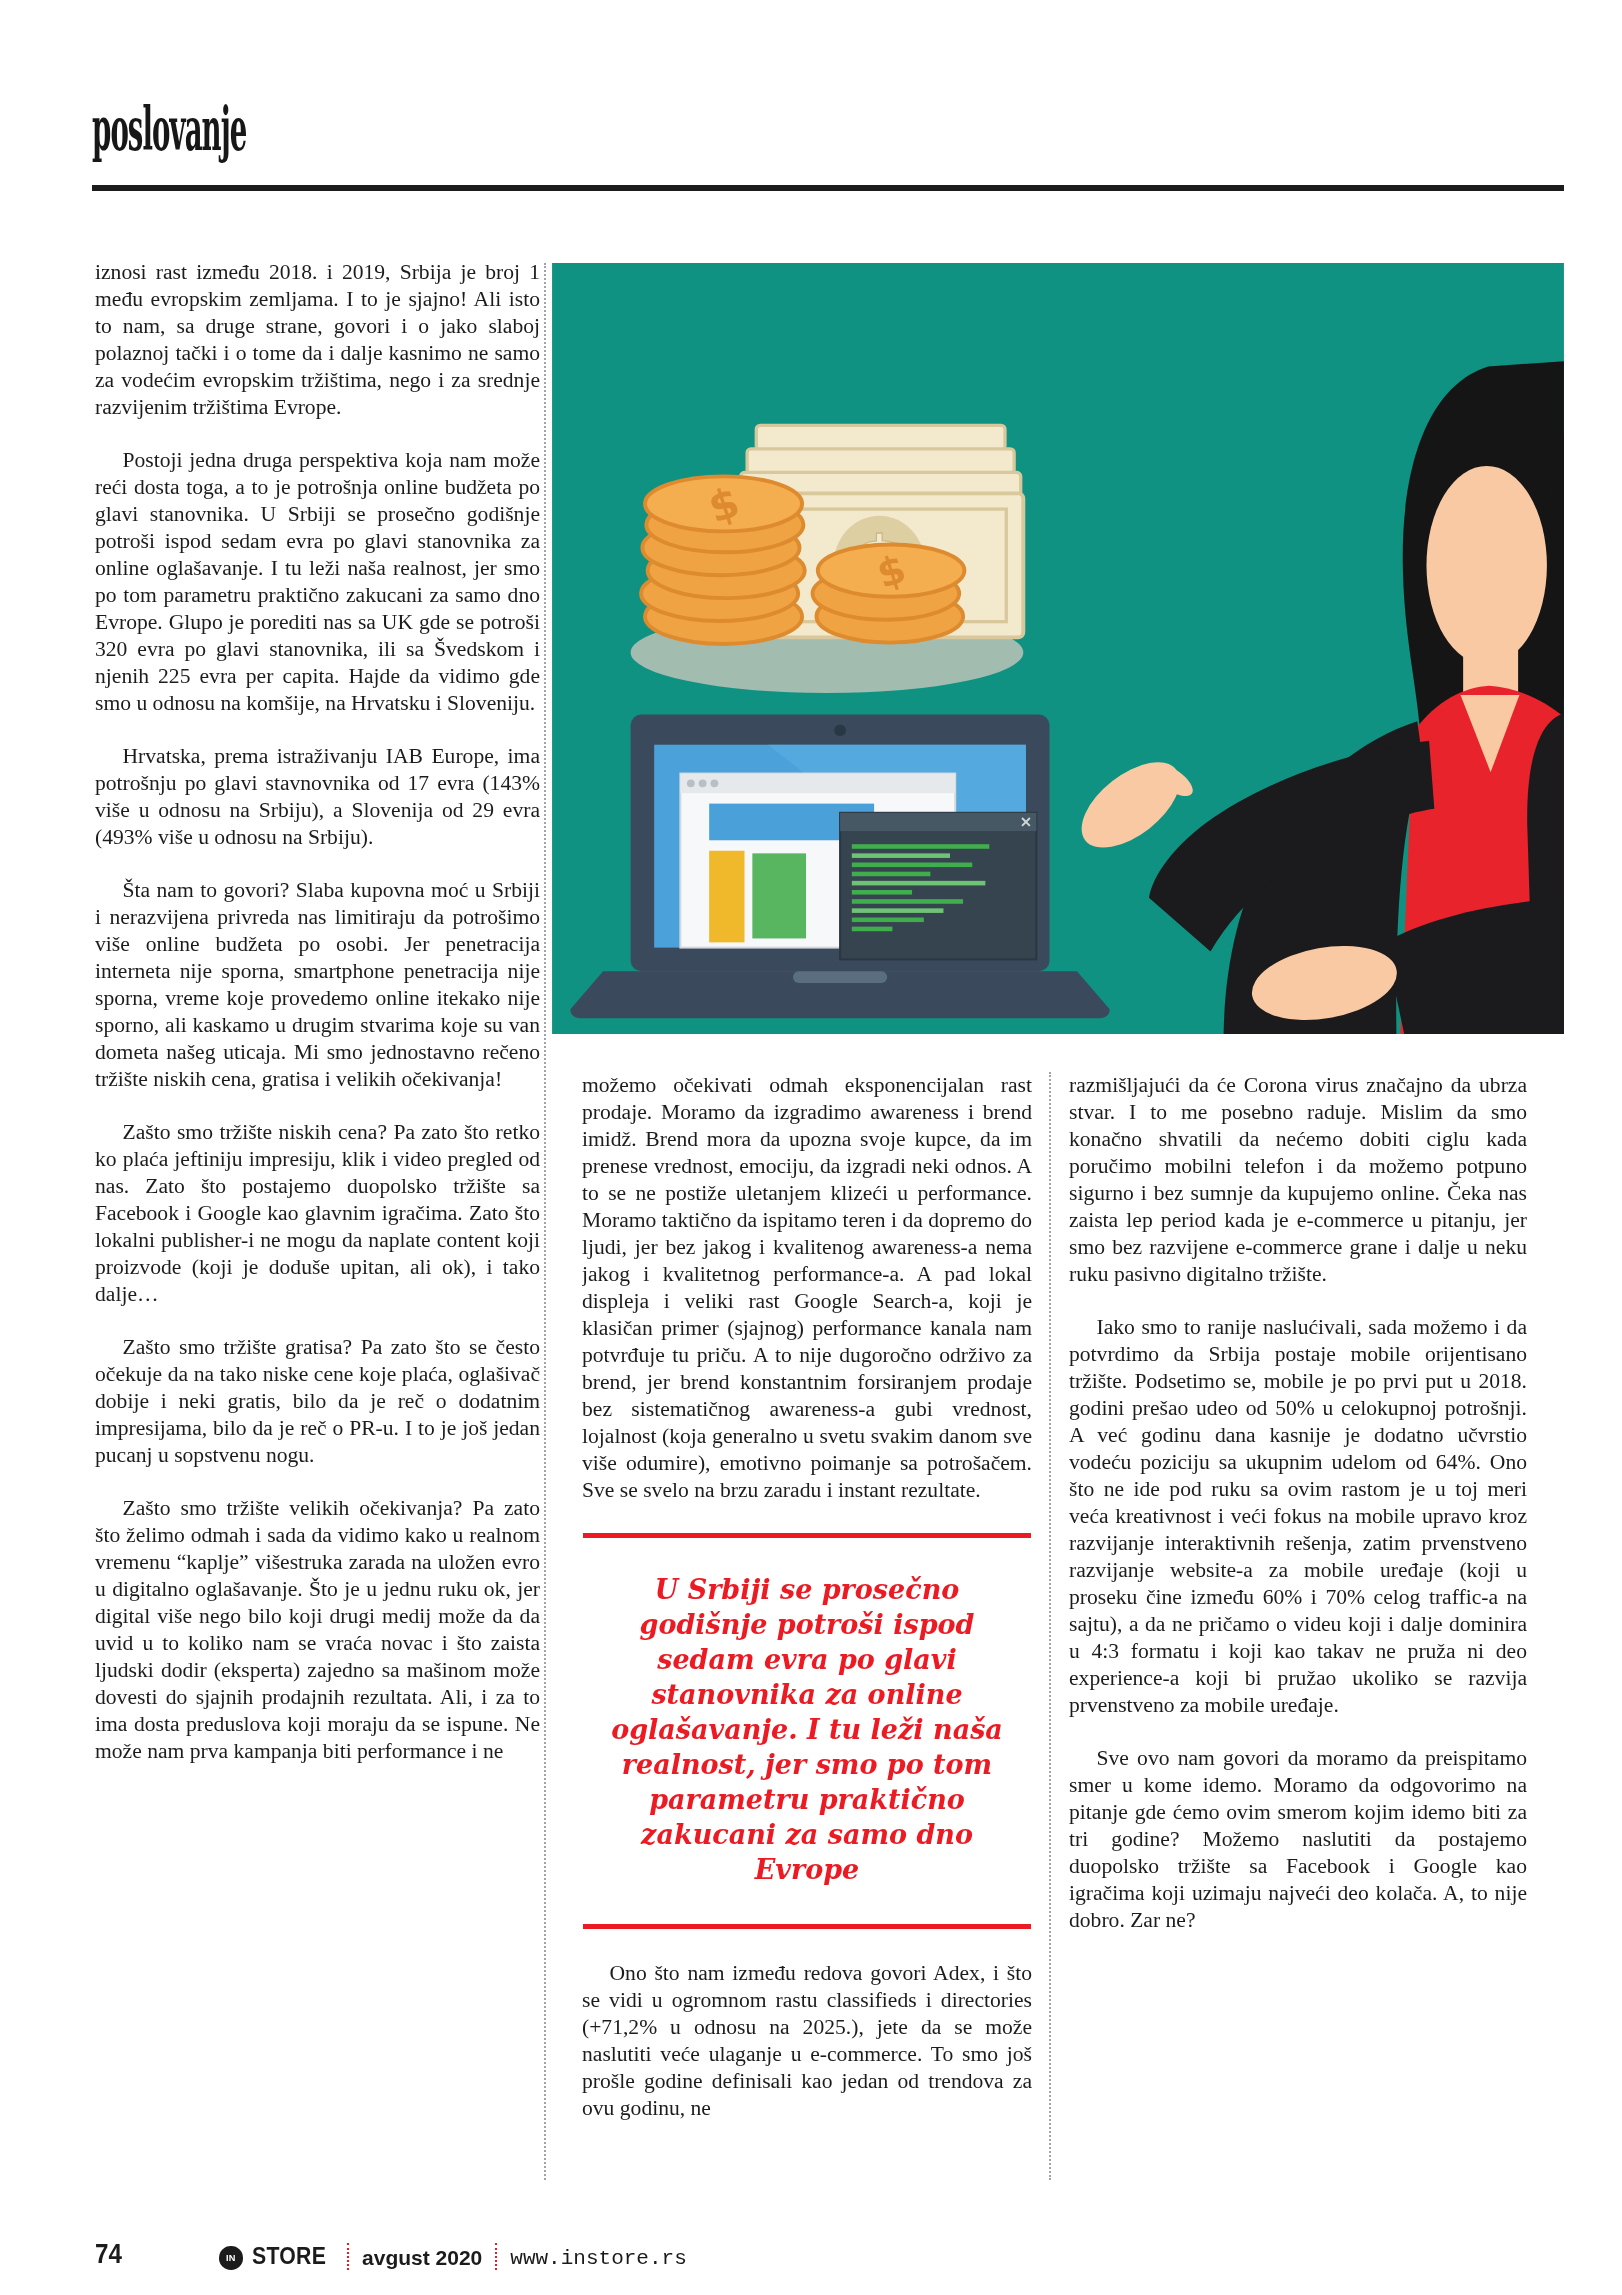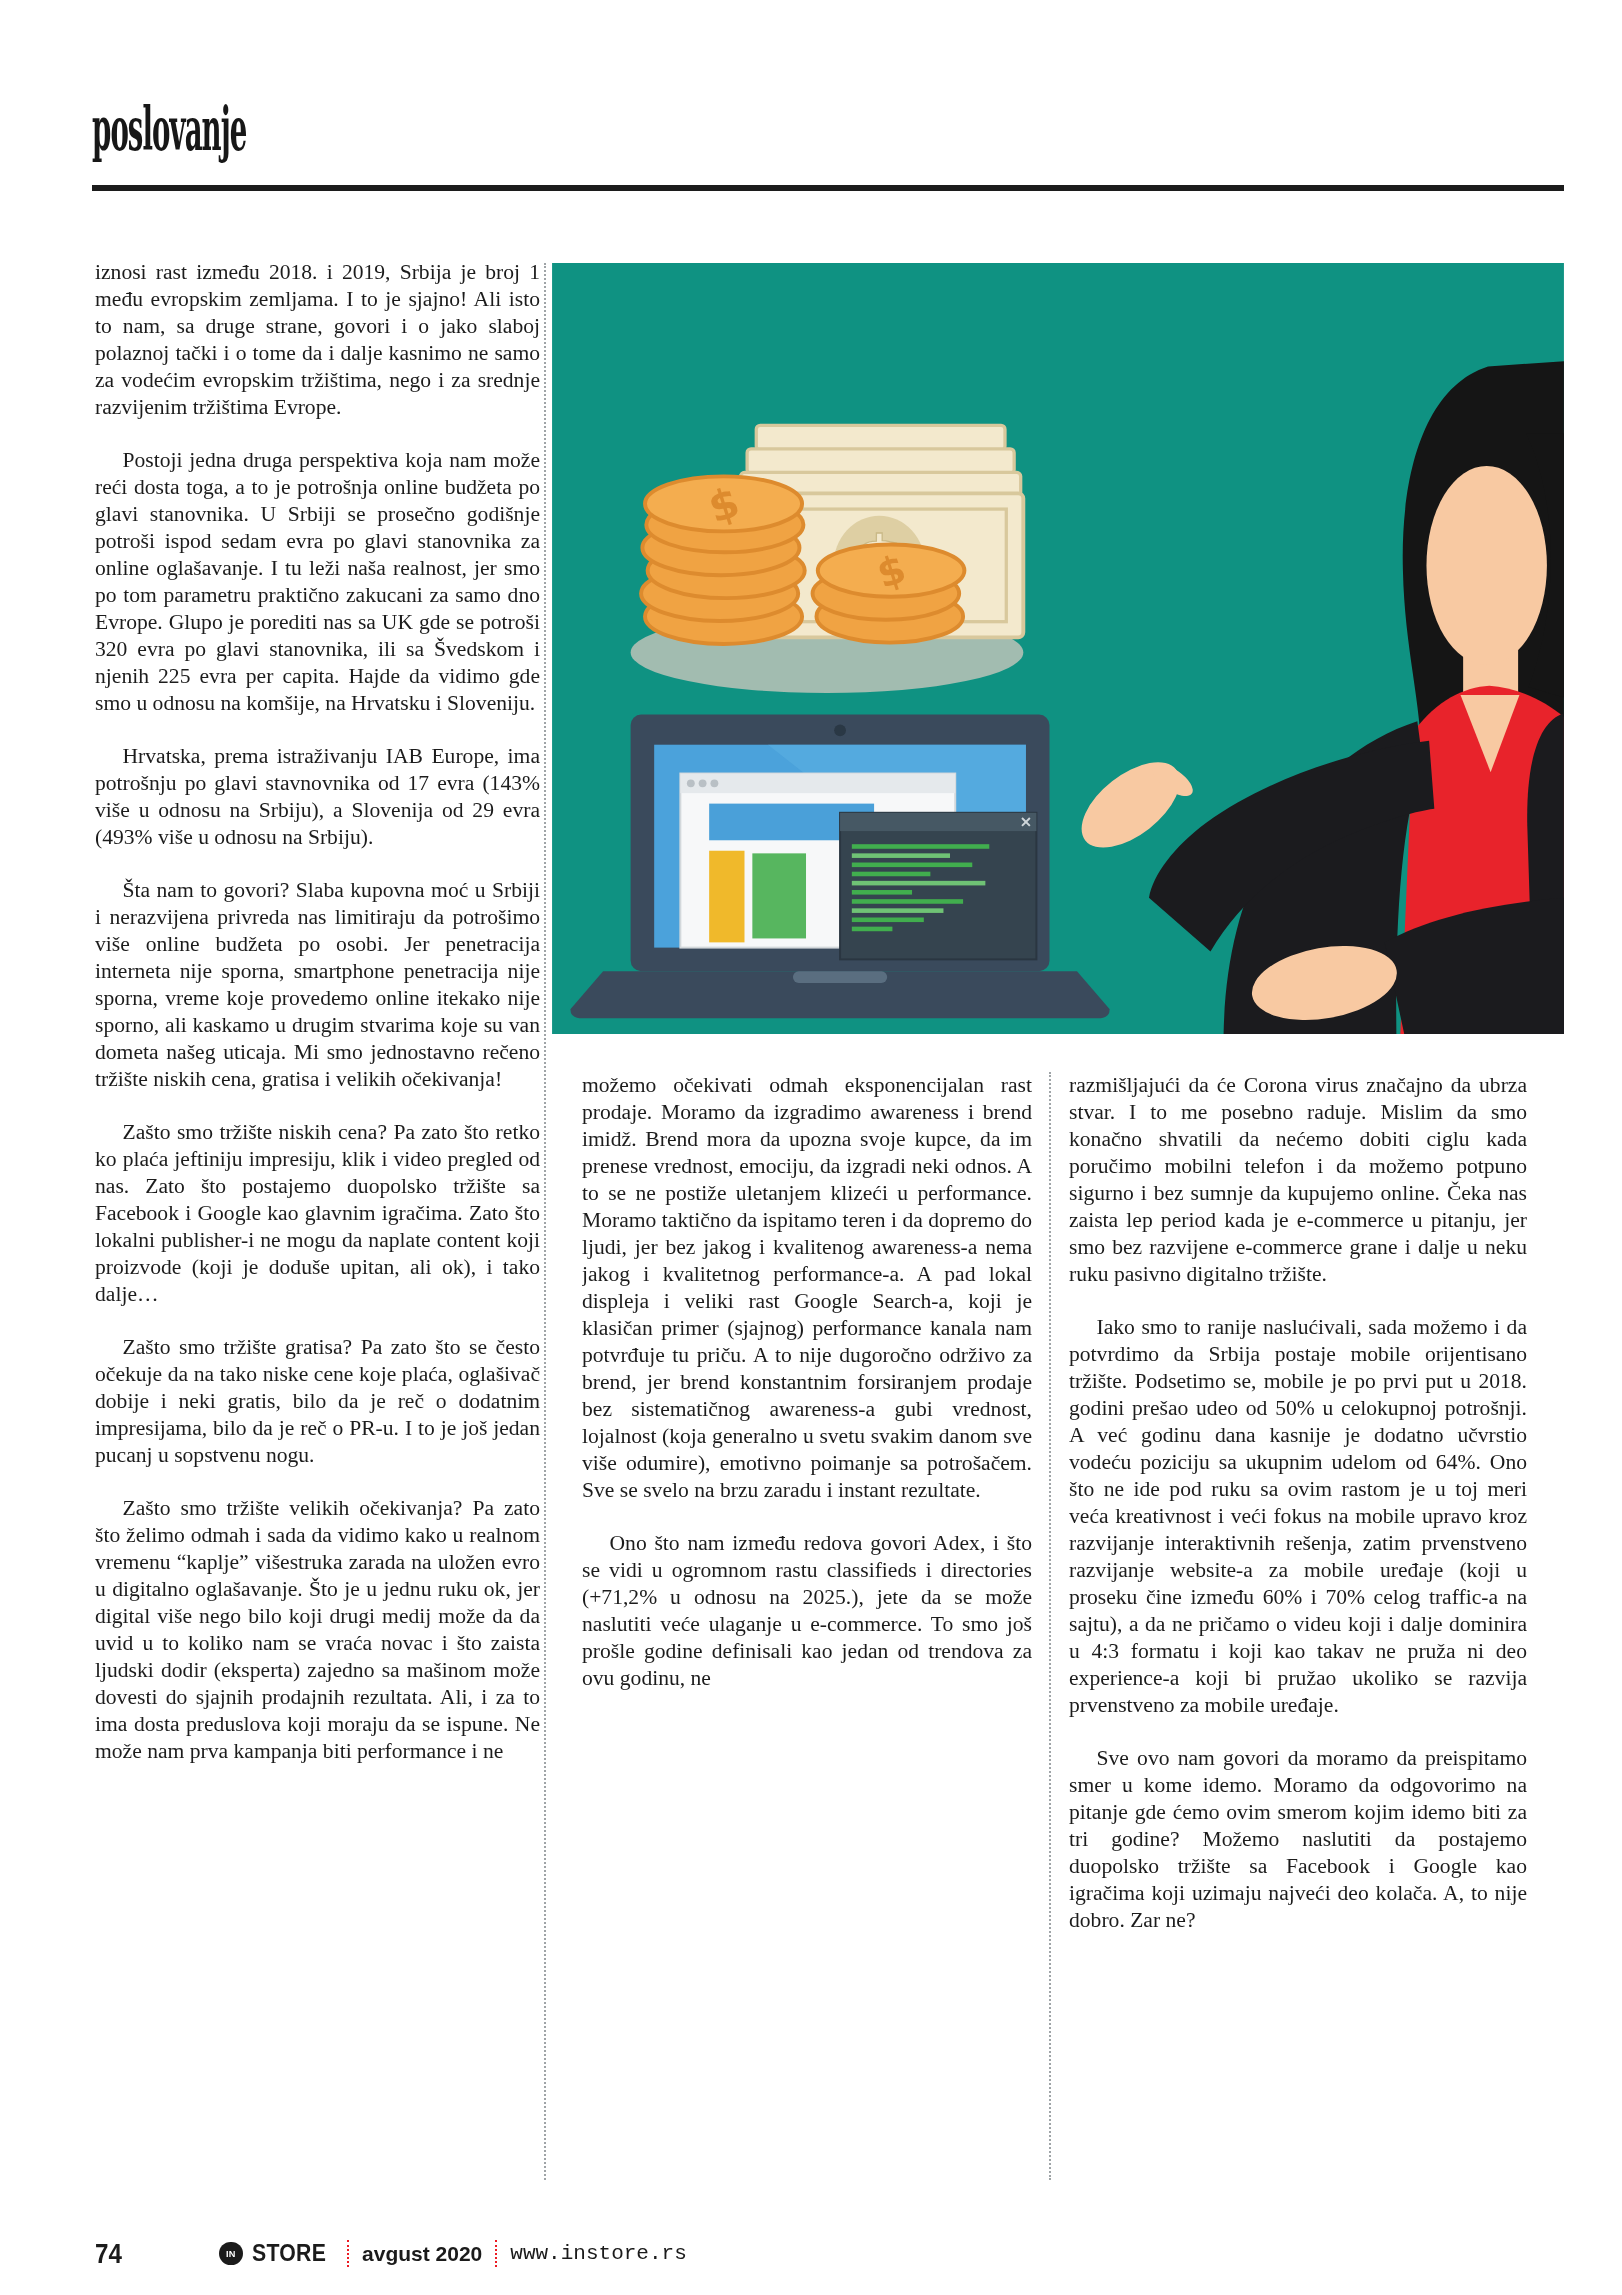--- a/index.html
+++ b/index.html
@@ -38,21 +38,21 @@
   }
 
   .illustration { position:absolute; left:552px; top:263px; width:1012px; height:771px; display:block; }
 
   .footer { position:absolute; left:95px; top:2237px; width:1440px; height:33px; }
   .pageno {
     position:absolute; left:0; top:1.3px;
     font-family:"Liberation Sans", sans-serif; font-weight:bold; font-size:27.5px; color:#1b1b1b;
     transform:scaleX(0.88); transform-origin:left top;
   }
-  .brandbar { position:absolute; left:124px; top:0; height:33px; display:flex; align-items:center; gap:13px; }
+  .brandbar { position:absolute; left:124px; top:0; height:33px; display:flex; align-items:flex-end; gap:13px; }
   .brand-circle {
     width:23.6px; height:23.6px; border-radius:50%; background:#1b1b1b; color:#fff;
     display:flex; align-items:center; justify-content:center;
     font-family:"Liberation Sans", sans-serif; font-weight:bold; font-size:9.2px; letter-spacing:0.3px;
     flex:0 0 auto;
   }
   .brand-name {
     font-family:"Liberation Sans", sans-serif; font-weight:bold; font-size:23.6px; color:#1b1b1b;
     letter-spacing:0.3px; transform:scaleX(0.9); transform-origin:left center; margin-left:-3.9px;
   }
@@ -165,20 +165,21 @@
       <ellipse cx="948" cy="790" rx="16" ry="36" fill="#F8C9A2" transform="rotate(-55 948 790)"></ellipse>
       <path d="M 1546,970 C 1438,978 1340,1000 1272,1038 L 1302,1178 L 1546,1178 Z" fill="#1B1B1E"></path>
       <ellipse cx="1180" cy="1100" rx="112" ry="54" fill="#F8C9A2" transform="rotate(-10 1180 1100)"></ellipse>
     </g>
   </svg>
 
   <div class="col" id="col-mid">
     <div class="flow cont">
         <p>možemo očekivati odmah eksponencijalan rast prodaje. Moramo da izgradimo awareness i brend imidž. Brend mora da upozna svoje kupce, da im prenese vrednost, emociju, da izgradi neki odnos. A to se ne postiže uletanjem klizeći u performance. Moramo taktično da ispitamo teren i da dopremo do ljudi, jer bez jakog i kvalitenog awareness-a nema jakog i kvalitetnog performance-a. A pad lokal displeja i veliki rast Google Search-a, koji je klasičan primer (sjajnog) performance kanala nam potvrđuje tu priču. A to nije dugoročno održivo za brend, jer brend konstantnim forsiranjem prodaje bez sistematičnog awareness-a gubi vrednost, lojalnost (koja generalno u svetu svakim danom sve više odumire), emotivno poimanje sa potrošačem. Sve se svelo na brzu zaradu i instant rezultate.</p>
       </div>
+    <div class="quote">U Srbiji se prosečno godišnje potroši ispod sedam evra po glavi stanovnika za online oglašavanje. I tu leži naša realnost, jer smo po tom parametru praktično zakucani za samo dno Evrope</div>
     <div class="flow">
         <p>Ono što nam između redova govori Adex, i što se vidi u ogromnom rastu classifieds i directories (+71,2% u odnosu na 2025.), jete da se može naslutiti veće ulaganje u e-commerce. To smo još prošle godine definisali kao jedan od trendova za ovu godinu, ne</p>
       </div>
   </div>
 
   <div class="col" id="col-right">
     <div class="flow cont">
         <p>razmišljajući da će Corona virus značajno da ubrza stvar. I to me posebno raduje. Mislim da smo konačno shvatili da nećemo dobiti ciglu kada poručimo mobilni telefon i da možemo potpuno sigurno i bez sumnje da kupujemo online. Čeka nas zaista lep period kada je e-commerce u pitanju, jer smo bez razvijene e-commerce grane i dalje u neku ruku pasivno digitalno tržište.</p>
         <p>Iako smo to ranije naslućivali, sada možemo i da potvrdimo da Srbija postaje mobile orijentisano tržište. Podsetimo se, mobile je po prvi put u 2018. godini prešao udeo od 50% u celokupnoj potrošnji. A već godinu dana kasnije je dodatno učvrstio vodeću poziciju sa ukupnim udelom od 64%. Ono što ne ide pod ruku sa ovim rastom je u toj meri veća kreativnost i veći fokus na mobile upravo kroz razvijanje interaktivnih rešenja, zatim prvenstveno razvijanje website-a za mobile uređaje (koji u proseku čine između 60% i 70% celog traffic-a na sajtu), a da ne pričamo o videu koji i dalje dominira u 4:3 formatu i koji kao takav ne pruža ni deo experience-a koji bi pružao ukoliko se razvija prvenstveno za mobile uređaje.</p>
         <p>Sve ovo nam govori da moramo da preispitamo smer u kome idemo. Moramo da odgovorimo na pitanje gde ćemo ovim smerom kojim idemo biti za tri godine? Možemo naslutiti da postajemo duopolsko tržište sa Facebook i Google kao igračima koji uzimaju najveći deo kolača. A, to nije dobro. Zar ne?</p>

